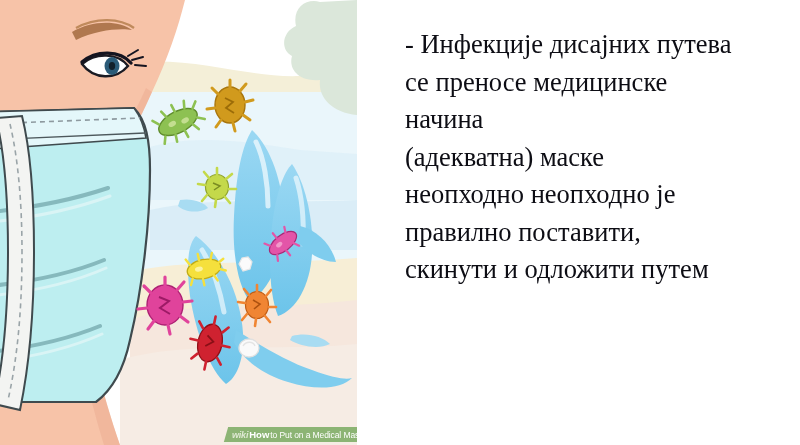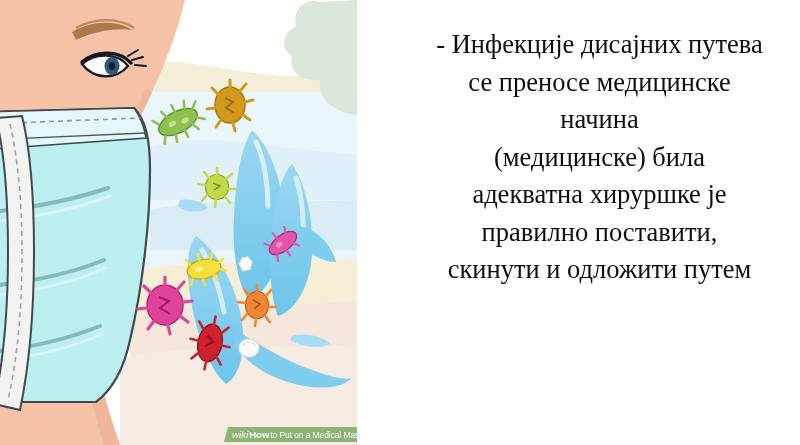--- a/index.html
+++ b/index.html
@@ -82,21 +82,20 @@
   
   .text-panel {
     position: absolute;
     left: 357px;
     top: 0;
     width: 443px;
     height: 445px;
     background: #ffffff;
     padding: 26px 6px 0 48px;
     box-sizing: border-box;
-    text-align: center;
   }
   .bullet-line {
     font-family: "Liberation Serif", "DejaVu Serif", serif;
     font-size: 26.5px;
     line-height: 37.5px;
     color: #0d0d14;
     white-space: nowrap;
     letter-spacing: 0px;
   }
 </style>
@@ -329,19 +328,19 @@
           <span class="wm-how">How</span>
         <span class="wm-rest">to Put on a Medical Mask</span>
       </span>
     </div>
   </div>
 
   <div class="text-panel">
     <div class="bullet-line">- Инфекције дисајних путева</div>
     <div class="bullet-line">се преносе медицинске</div>
     <div class="bullet-line">начина</div>
-    <div class="bullet-line">(медицинске) била</div>
-    <div class="bullet-line">адекватна хируршке је</div>
+    <div class="bullet-line">(адекватна) маске</div>
+    <div class="bullet-line">неопходно неопходно је</div>
     <div class="bullet-line">правилно поставити,</div>
     <div class="bullet-line">скинути и одложити путем</div>
   </div>
 
 </div>
 
 </body></html>

